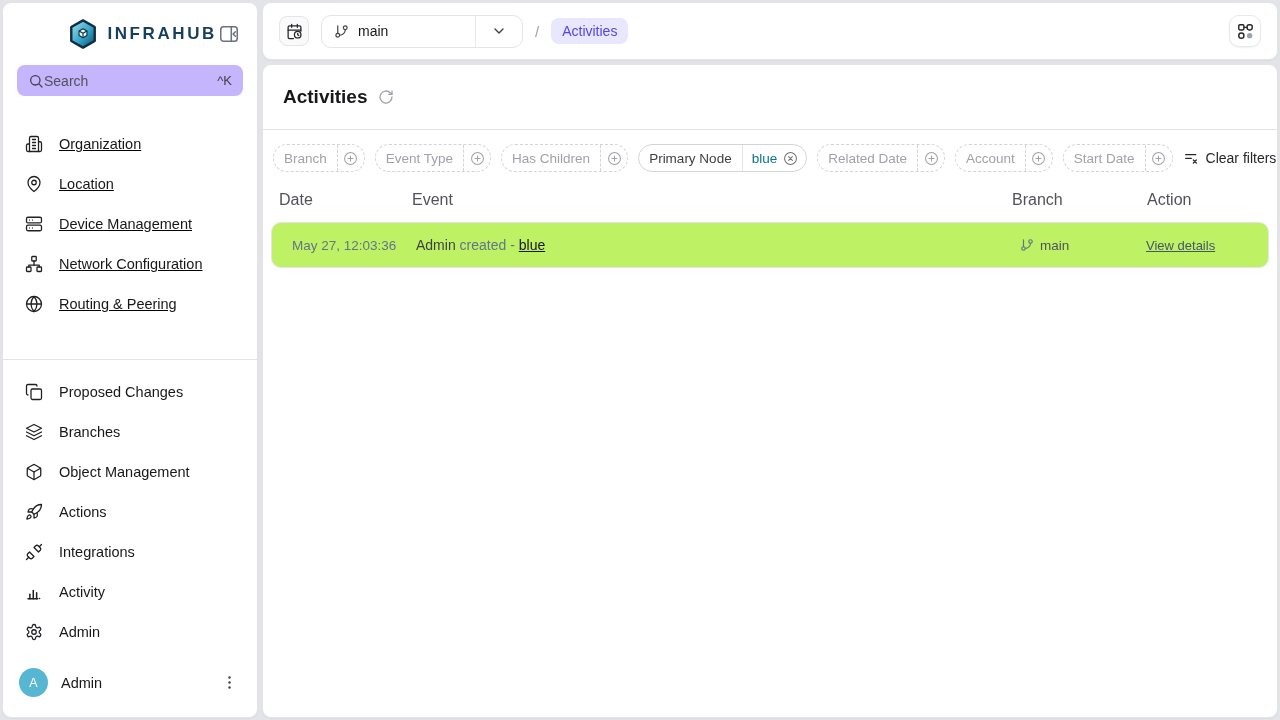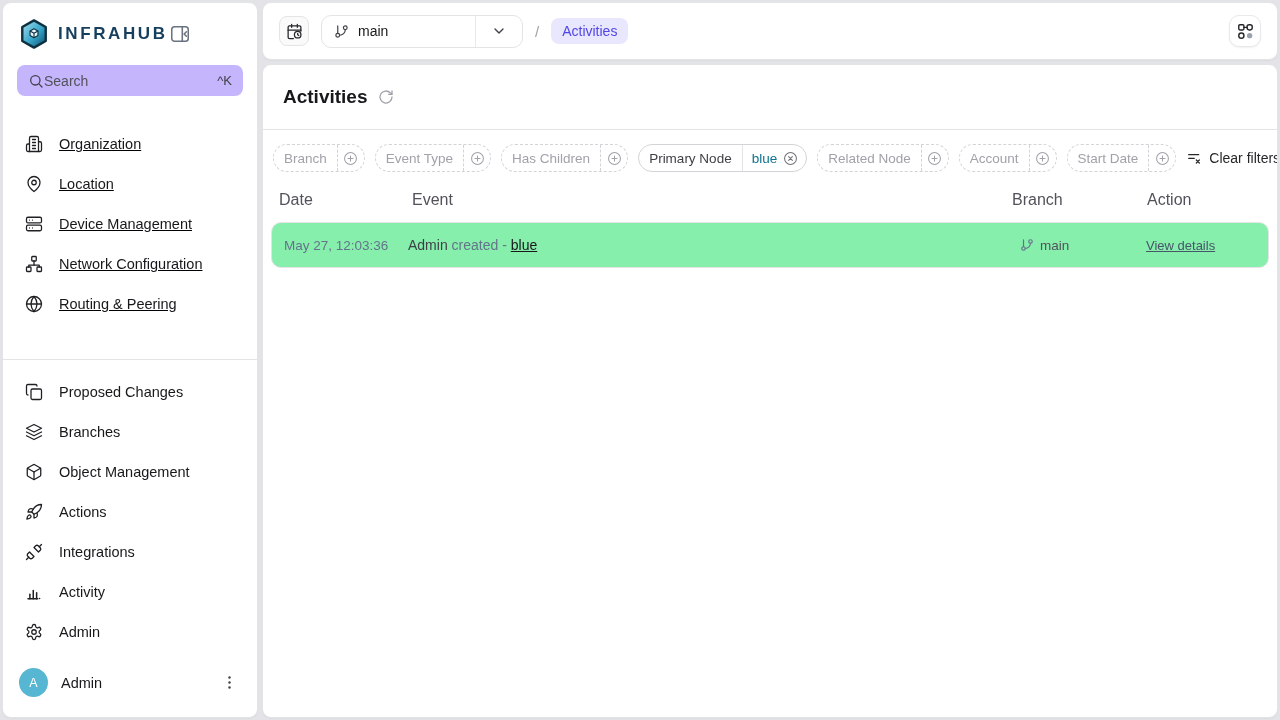--- a/index.html
+++ b/index.html
@@ -4,21 +4,21 @@
 <style>
   * { margin:0; padding:0; box-sizing:border-box; }
   html,body { width:1280px; height:720px; overflow:hidden;
     font-family:"Liberation Sans", sans-serif; background:#e2e4e8; }
   #app { display:flex; gap:4px; padding:2px; width:1280px; height:720px; }
   .card { background:#fff; border:1px solid #e4e4e7; border-radius:9px;
     box-shadow:0 1px 2px rgba(0,0,0,.04); }
 
   
   .sidebar { width:256px; flex:none; display:flex; flex-direction:column; overflow:hidden; }
-  .logo-row { display:flex; align-items:center; justify-content:flex-start; padding:16px 16px 12px; }
+  .logo-row { display:flex; align-items:center; justify-content:flex-end; padding:16px 16px 12px; }
   .logo { display:flex; align-items:center; gap:9px; }
   .brand { font-size:17px; font-weight:800; letter-spacing:2.6px; color:#163f5e; }
   .collapse-btn { width:24px; height:24px; color:#6b7280; display:flex; align-items:center; justify-content:center; cursor:pointer; }
   .search { margin:4px 14px 0; height:31px; background:#c4b5fd; border-radius:8px;
     display:flex; align-items:center; padding:0 11px; cursor:text; }
   .search .ph { font-size:14px; color:#52525b; }
   .search .kbd { margin-left:auto; font-size:13px; color:#3f3f46; }
   .nav-primary { margin-top:28px; height:229px; overflow:hidden; flex:none;text-decoration:underline; }
   .menu-item { display:flex; align-items:center; gap:16px; height:40px; margin:0 12px;
     padding:0 10px; border-radius:8px; font-size:14.5px; color:#18181b; cursor:pointer; }
@@ -63,22 +63,22 @@
   .chip.active .val { align-self:stretch; display:flex; align-items:center; gap:6px;
     border-left:1px solid #e4e4e7; padding:0 8px 0 9px; color:#0e7490; font-weight:500; }
   .chip.active .val .xc { color:#71717a; display:flex; }
   .clear-filters { margin-left:auto; display:flex; align-items:center; gap:7px;
     font-size:14px; color:#27272a; padding-right:5px; cursor:pointer; white-space:nowrap; }
 
   .table-area { padding:0 8px; }
   .thead { display:grid; grid-template-columns:124px 1fr 126px 122px; padding:9px 0 13px 8px;
     font-size:16px; color:#52525b; font-weight:500;gap:9px; }
   .row-card { display:grid; grid-template-columns:124px 1fr 126px 122px; align-items:center;
-    height:46px; background:#86efac; border:1px solid #e4e4e7; border-radius:10px;
-    padding-left:12px; font-size:14px; cursor:pointer; }
+    height:46px; background:#bef264; border:1px solid #e4e4e7; border-radius:10px;
+    padding-left:20px; font-size:14px; cursor:pointer; }
   .cell-date { color:#64748b; font-size:13.5px; }
   .ev-actor { color:#3f3f46; }
   .ev-verb, .ev-sep { color:#64748b; }
   .ev-obj { color:#18181b; text-decoration:underline; }
   .cell-branch { display:flex; align-items:center; gap:6px; color:#52525b; font-size:13.5px; }
   .cell-branch svg { width:14px; height:14px; }
   .view-details { color:#475569; font-size:13px; text-decoration:underline; }
 
   svg { display:block; }
 </style>
@@ -376,21 +376,21 @@
             <span class="xc">
               <svg width="15" height="15" viewBox="0 0 24 24" fill="none" stroke="currentColor" stroke-width="1.7">
                   <circle cx="12" cy="12" r="9.5"></circle>
                   <path d="m9 9 6 6M15 9l-6 6" stroke-linecap="round"></path>
                 </svg>
             </span>
           </span>
         </div>
 
         <div class="chip dashed">
-          <span class="lbl">Related Node</span>
+          <span class="lbl">Related Date</span>
           <span class="plus">
             <svg width="15" height="15" viewBox="0 0 24 24" fill="none" stroke="currentColor" stroke-width="1.7">
                 <circle cx="12" cy="12" r="9.5"></circle>
                 <path d="M8 12h8M12 8v8" stroke-linecap="round"></path>
               </svg>
           </span>
         </div>
         <div class="chip dashed">
           <span class="lbl">Account</span>
           <span class="plus">

